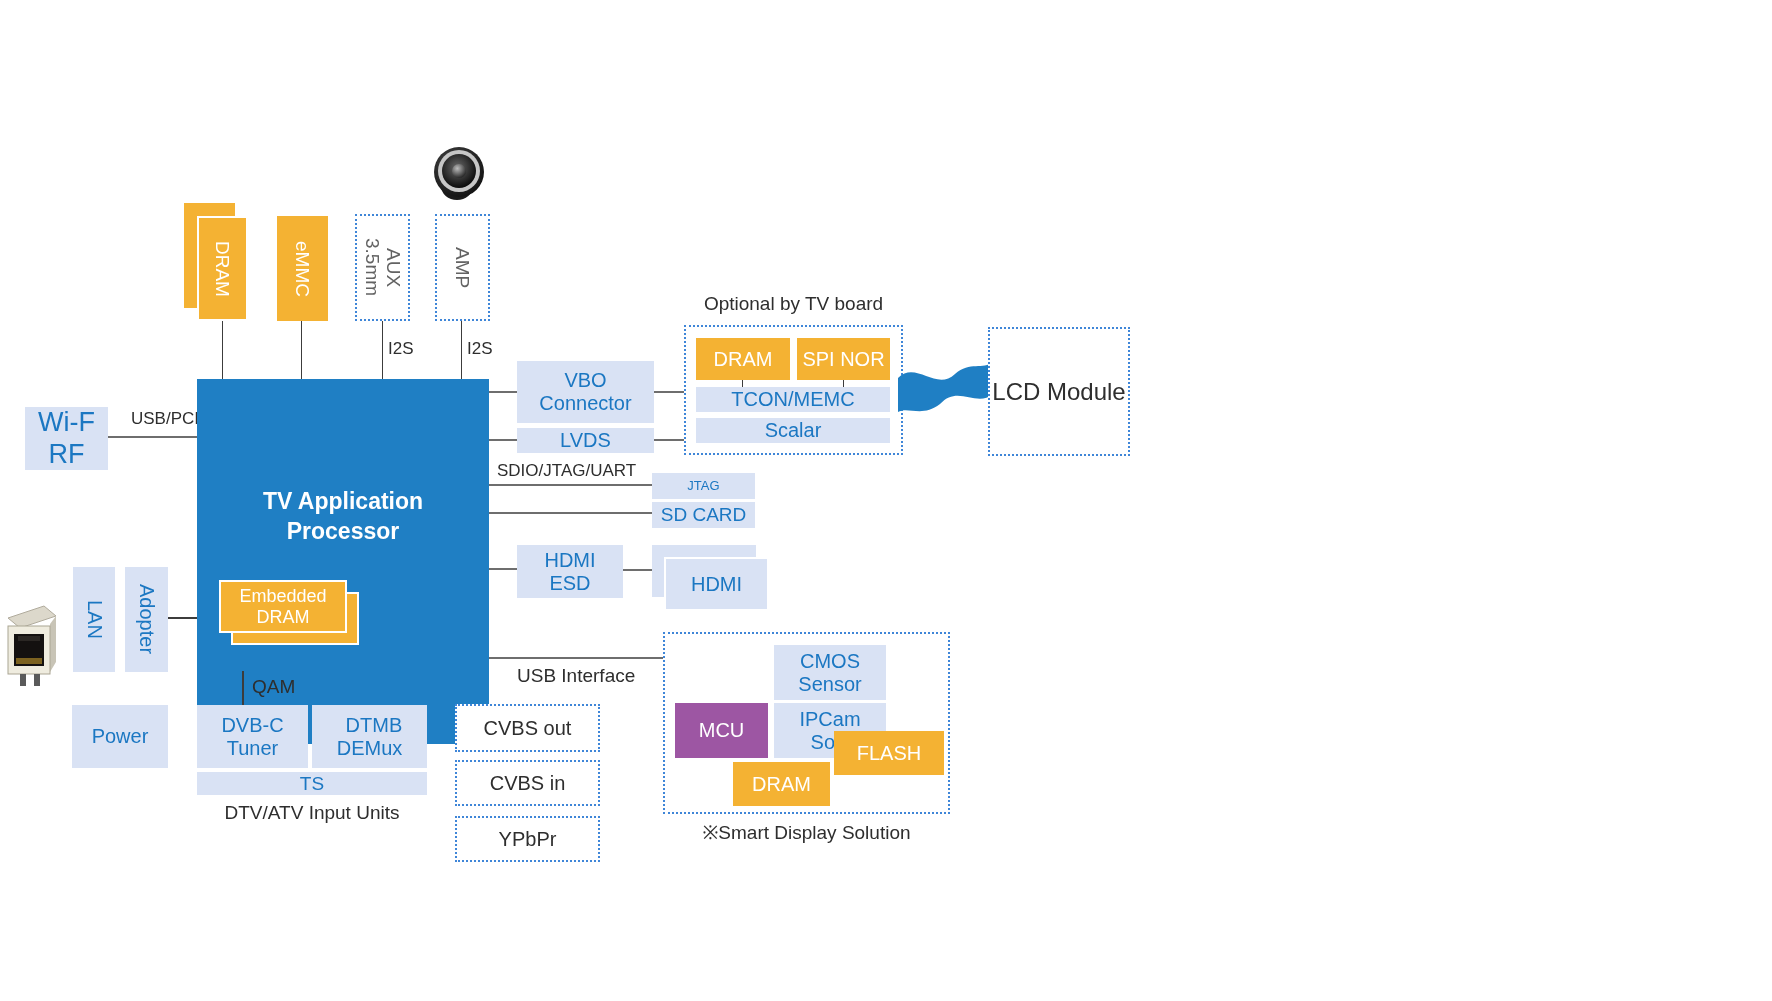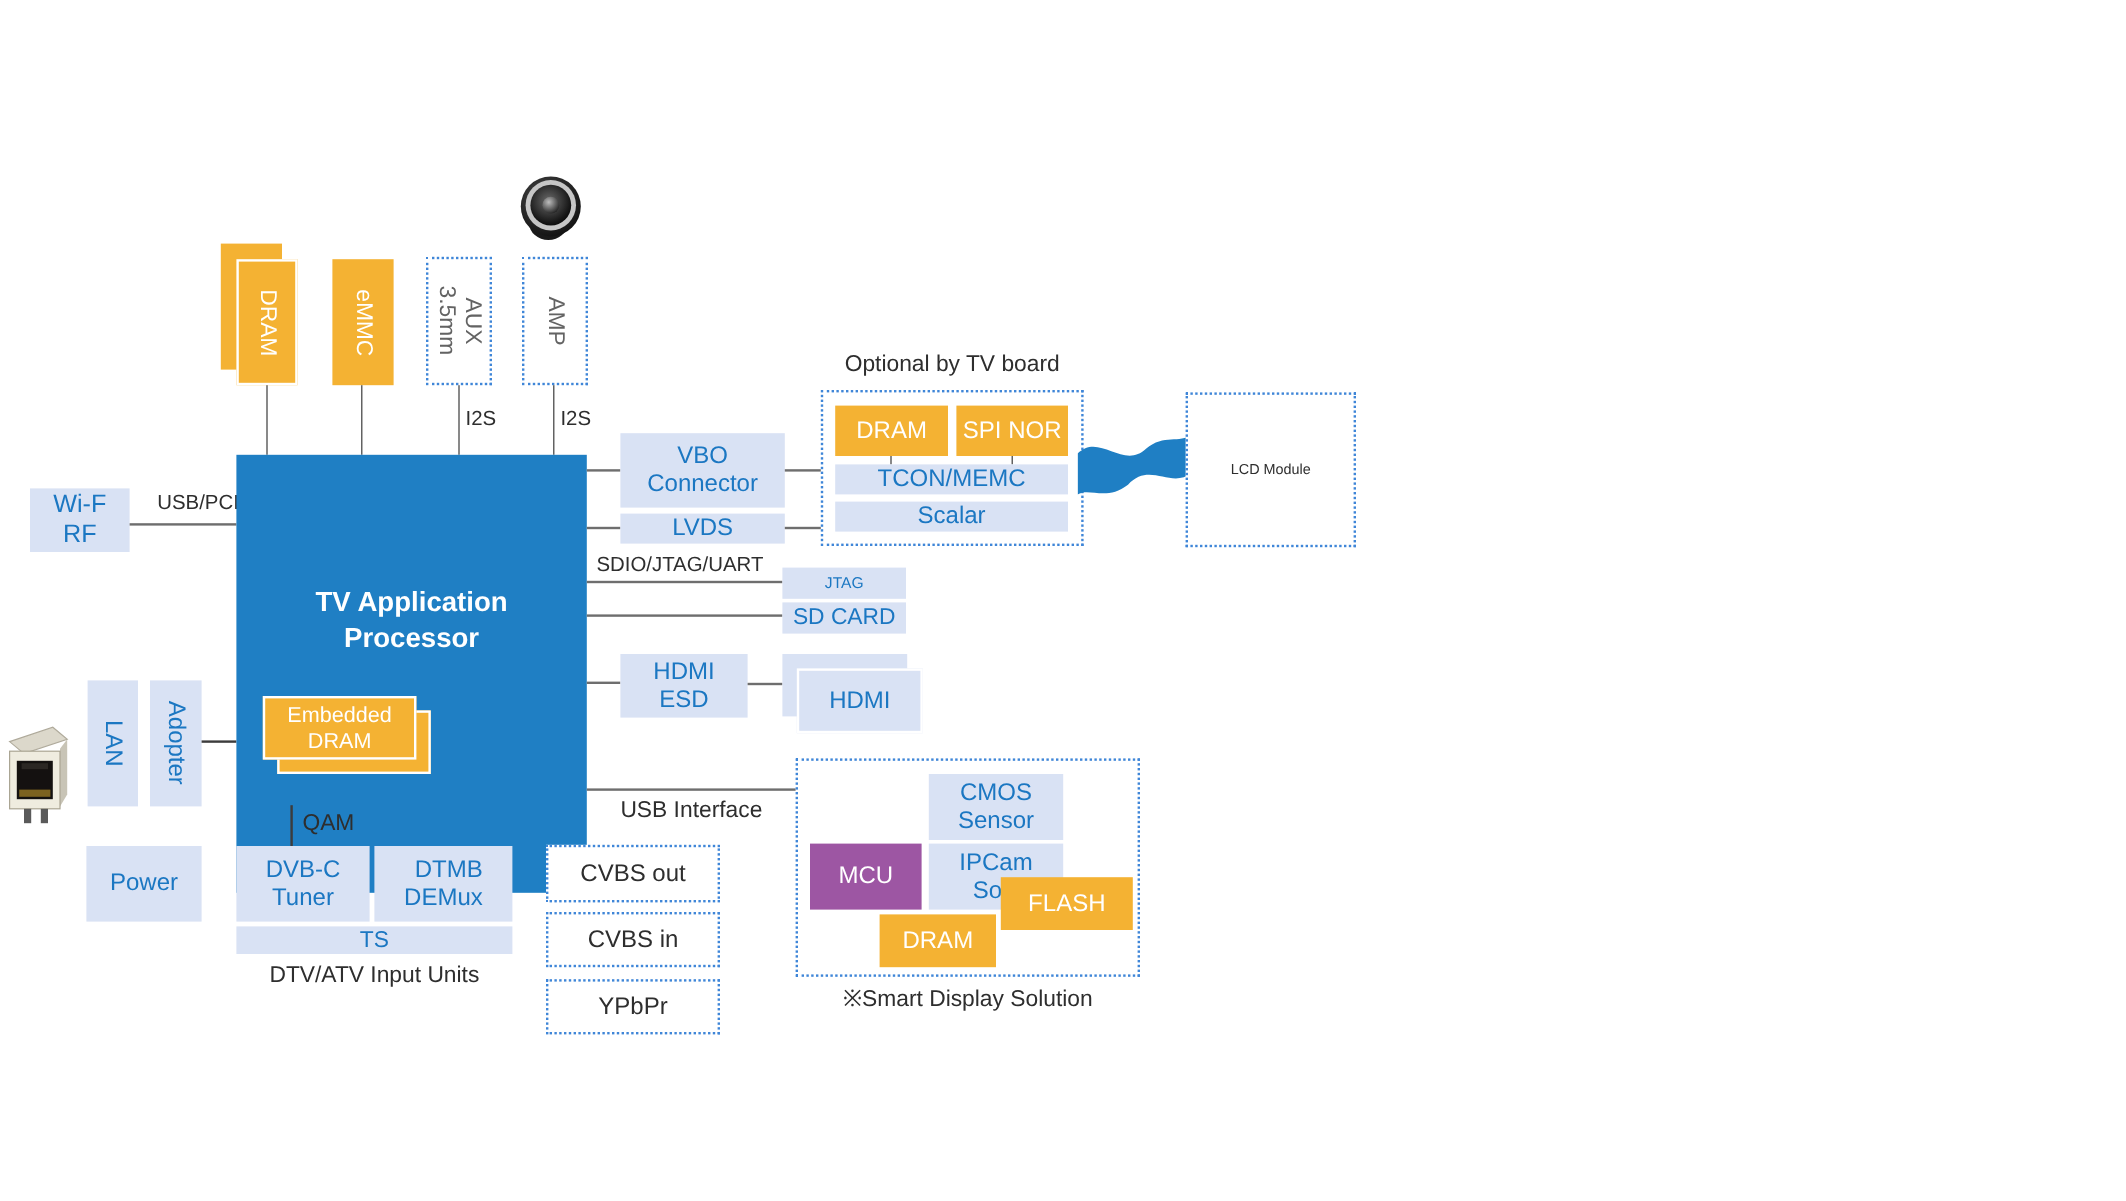--- a/index.html
+++ b/index.html
@@ -82,21 +82,21 @@
     <span>AMP</span>
   </div>
 
   <div class="vline" style="left:222px;top:321px;width:1px;height:58px;"></div>
   <div class="vline" style="left:301px;top:321px;width:1px;height:58px;"></div>
   <div class="vline" style="left:382px;top:321px;width:1px;height:58px;"></div>
   <div class="vline" style="left:461px;top:321px;width:1px;height:58px;"></div>
   <div class="lbl" style="left:388px;top:340px;">I2S</div>
   <div class="lbl" style="left:467px;top:340px;">I2S</div>
 
-  <div class="box blue pre" style="left:25px;top:407px;width:83px;height:53px;font-size:21px;">
+  <div class="box blue pre" style="left:25px;top:407px;width:83px;height:63px;font-size:27px;">
     <span class="pre">Wi-F
 RF</span>
   </div>
   <div class="lbl" style="left:115px;top:410px;margin-left:16px;">USB/PCIe</div>
   <div class="line" style="left:108px;top:436px;width:89px;height:2px;"></div>
 
   <svg class="abs" style="left:2px;top:588px;" width="58" height="102" viewBox="0 0 58 102">
     <polygon points="6,30 42,18 54,28 18,40" fill="#dcd8cb" stroke="#b0ab9c" stroke-width="1"></polygon>
     <polygon points="48,36 54,28 54,74 48,84" fill="#c8c4b6"></polygon>
     <rect x="6" y="38" width="42" height="48" fill="#efecdf" stroke="#aaa593" stroke-width="1"></rect>
@@ -206,21 +206,21 @@
     <span>TCON/MEMC</span>
   </div>
   <div class="box blue" style="left:696px;top:418px;width:194px;height:25px;">
     <span>Scalar</span>
   </div>
 
   <svg class="abs" style="left:898px;top:356px;" width="95" height="62" viewBox="0 0 95 62">
     <path d="M0,22 C18,4 38,36 57,18 C72,5 85,14 95,6 L95,38 C78,52 60,28 42,48 C24,62 10,50 0,56 Z" fill="var(--processor-blue)"></path>
   </svg>
 
-  <div class="box" style="left:988px;top:327px;width:142px;height:129px;border:2px dotted var(--dotted-border-blue);background:#fff;color:var(--text-dark);font-size:12px;">
+  <div class="box" style="left:988px;top:327px;width:142px;height:129px;border:2px dotted var(--dotted-border-blue);background:#fff;color:var(--text-dark);font-size:24px;">
     <span>LCD Module</span>
   </div>
 
   <div class="dotted-group" style="left:663px;top:632px;width:287px;height:182px;"></div>
   <div class="box blue pre" style="left:774px;top:645px;width:112px;height:55px;">
     <span class="pre">CMOS
 Sensor</span>
   </div>
   <div class="box purple" style="left:675px;top:703px;width:93px;height:55px;">
     <span>MCU</span>

